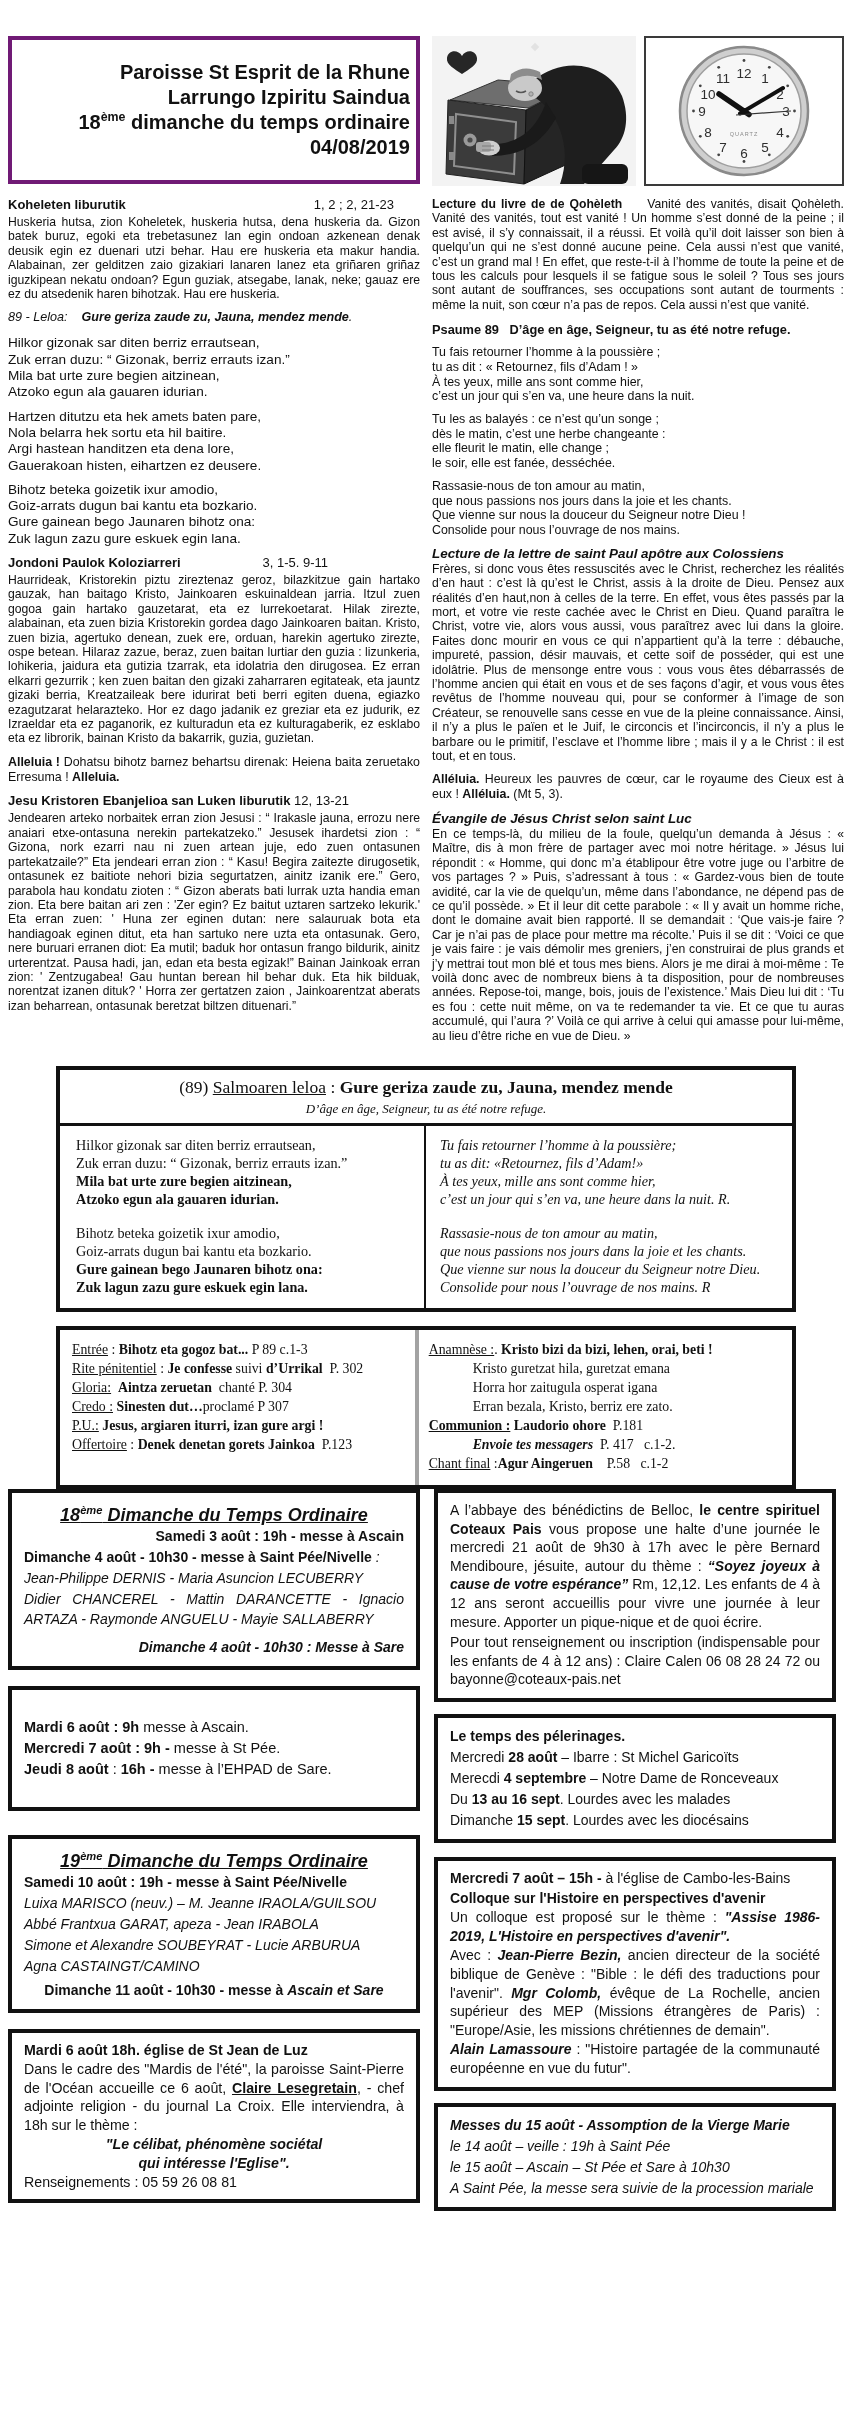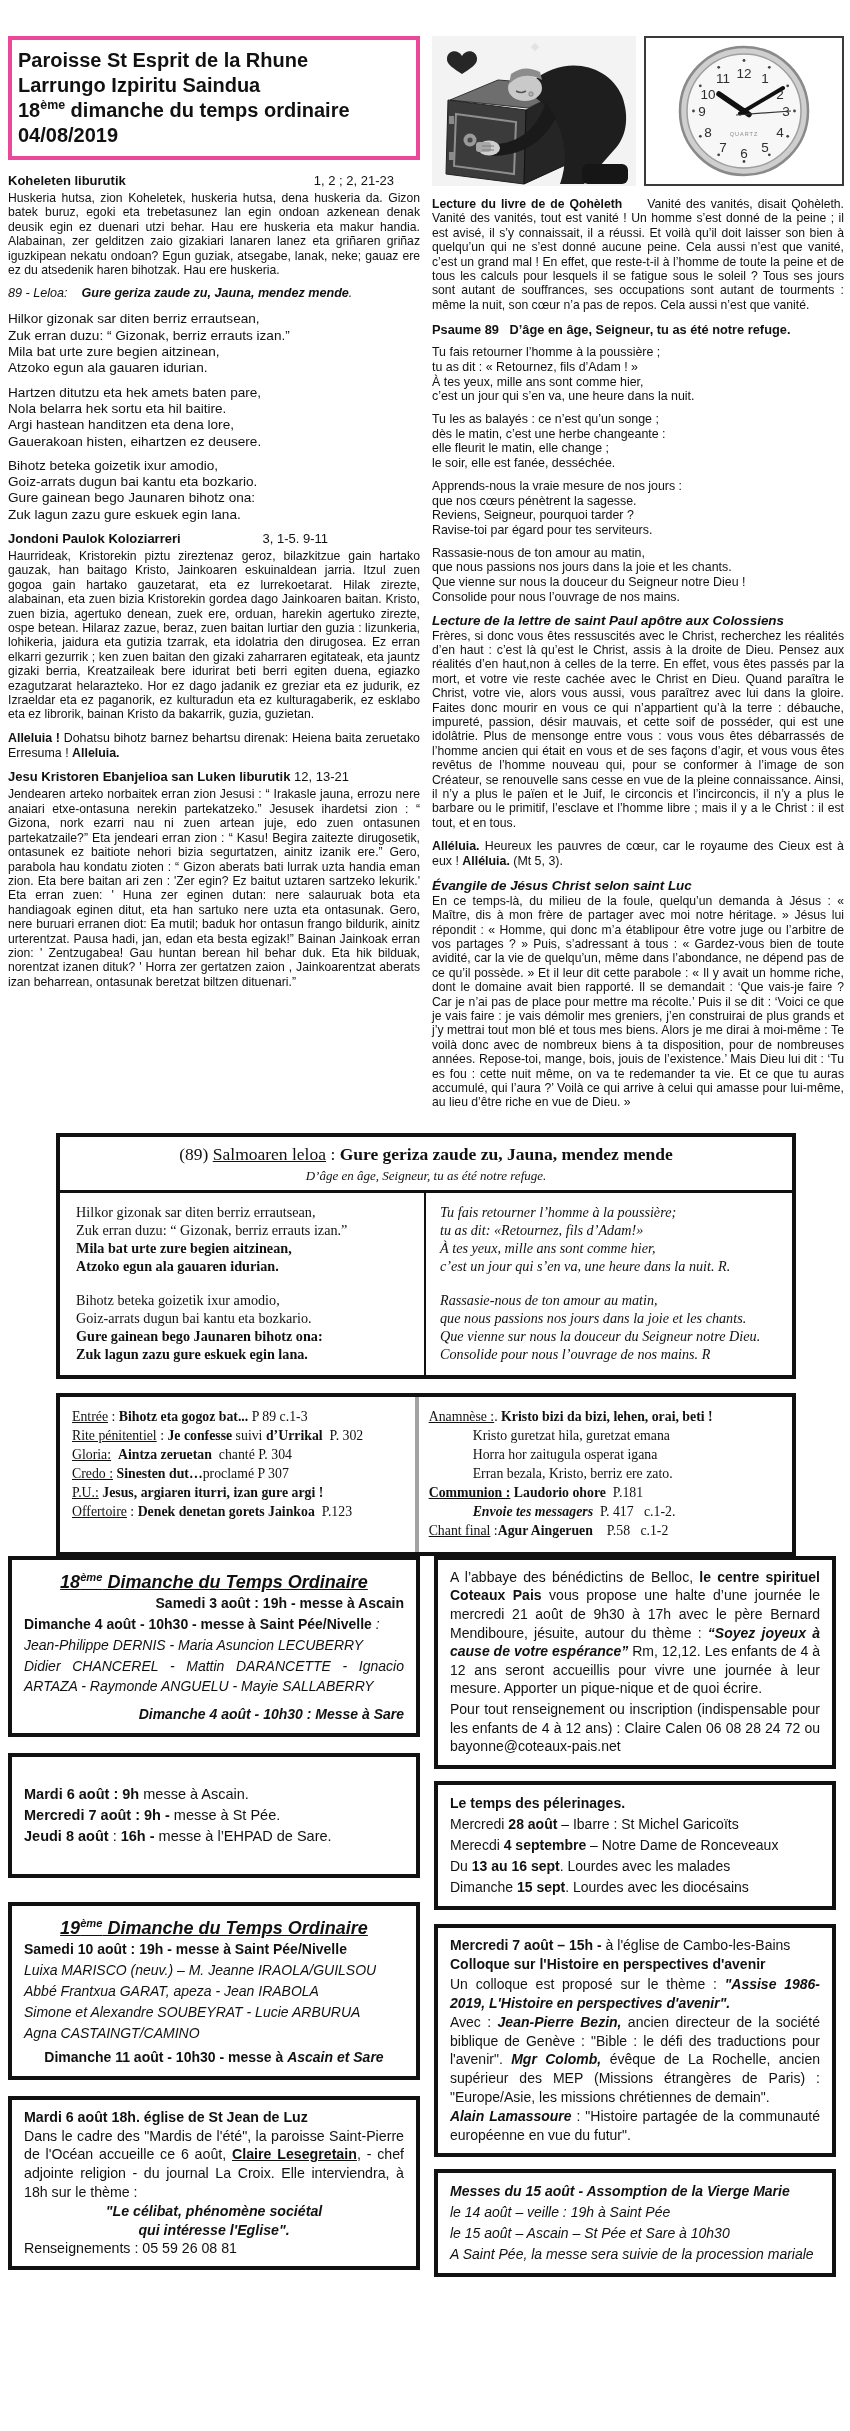--- a/index.html
+++ b/index.html
@@ -7,22 +7,22 @@
         font-family:"Liberation Sans",sans-serif;position:relative;}
   .b{font-weight:bold}.i{font-style:italic}.u{text-decoration:underline}
   sup{font-size:62%;vertical-align:super;line-height:0}
   .t-r{text-align:right}.t-c{text-align:center}.jst{text-align:justify}
 
   
   .top{display:flex;gap:12px;padding:36px 6px 0 8px;}
   .colL{flex:0 0 412px;width:412px;}
   .colR{flex:0 0 412px;width:412px;}
 
-  .title-box{border:4px solid #ec4899;text-align:left;font-weight:bold;
-             font-size:20px;line-height:25px;padding:8px 6px;margin-bottom:13px;}
+  .title-box{border:4px solid #701a75;text-align:right;font-weight:bold;
+             font-size:20px;line-height:25px;padding:20px 6px;margin-bottom:13px;}
 
   .reading{margin-bottom:9px;}
   .rhead{display:flex;font-weight:bold;font-size:13px;line-height:16px;margin-bottom:2px;}
   .rhead .ref{font-weight:normal;margin-left:auto;}
   .ref-pad1{padding-right:26px}.ref-pad2{padding-right:92px}
   .para{font-size:12.2px;line-height:14.4px;text-align:justify;}
   .leloa{font-size:12.6px;line-height:15px;margin:9px 0 10px;}
   .stanza{font-size:13.6px;line-height:16.3px;margin-bottom:8px;}
   .allel{font-size:12.4px;line-height:14.8px;margin:9px 0;text-align:justify;}
   .inline-head{font-size:12.2px;line-height:14.4px;text-align:justify;}
@@ -219,26 +219,20 @@
         <div>À tes yeux, mille ans sont comme hier,</div>
         <div>c’est un jour qui s’en va, une heure dans la nuit.</div>
       </div>
       <div class="psalm-stanza">
         <div>Tu les as balayés : ce n’est qu’un songe ;</div>
         <div>dès le matin, c’est une herbe changeante :</div>
         <div>elle fleurit le matin, elle change ;</div>
         <div>le soir, elle est fanée, desséchée.</div>
       </div>
       <div class="psalm-stanza">
-        <div>Apprends-nous la vraie mesure de nos jours :</div>
-        <div>que nos cœurs pénètrent la sagesse.</div>
-        <div>Reviens, Seigneur, pourquoi tarder ?</div>
-        <div>Ravise-toi par égard pour tes serviteurs.</div>
-      </div>
-      <div class="psalm-stanza">
         <div>Rassasie-nous de ton amour au matin,</div>
         <div>que nous passions nos jours dans la joie et les chants.</div>
         <div>Que vienne sur nous la douceur du Seigneur notre Dieu !</div>
         <div>Consolide pour nous l’ouvrage de nos mains.</div>
       </div>
 
       <div class="reading">
         <div class="it-head">Lecture de la lettre de saint Paul apôtre aux Colossiens</div>
         <div class="para">Frères, si donc vous êtes ressuscités avec le Christ, recherchez les réalités d’en haut : c’est là qu’est le Christ, assis à la droite de Dieu. Pensez aux réalités d’en haut,non à celles de la terre. En effet, vous êtes passés par la mort, et votre vie reste cachée avec le Christ en Dieu. Quand paraîtra le Christ, votre vie, alors vous aussi, vous paraîtrez avec lui dans la gloire. Faites donc mourir en vous ce qui n’appartient qu’à la terre : débauche, impureté, passion, désir mauvais, et cette soif de posséder, qui est une idolâtrie. Plus de mensonge entre vous : vous vous êtes débarrassés de l’homme ancien qui était en vous et de ses façons d’agir, et vous vous êtes revêtus de l’homme nouveau qui, pour se conformer à l’image de son Créateur, se renouvelle sans cesse en vue de la pleine connaissance. Ainsi, il n’y a plus le païen et le Juif, le circoncis et l’incirconcis, il n’y a plus le barbare ou le primitif, l’esclave et l’homme libre ; mais il y a le Christ : il est tout, et en tous.</div>
       </div>

